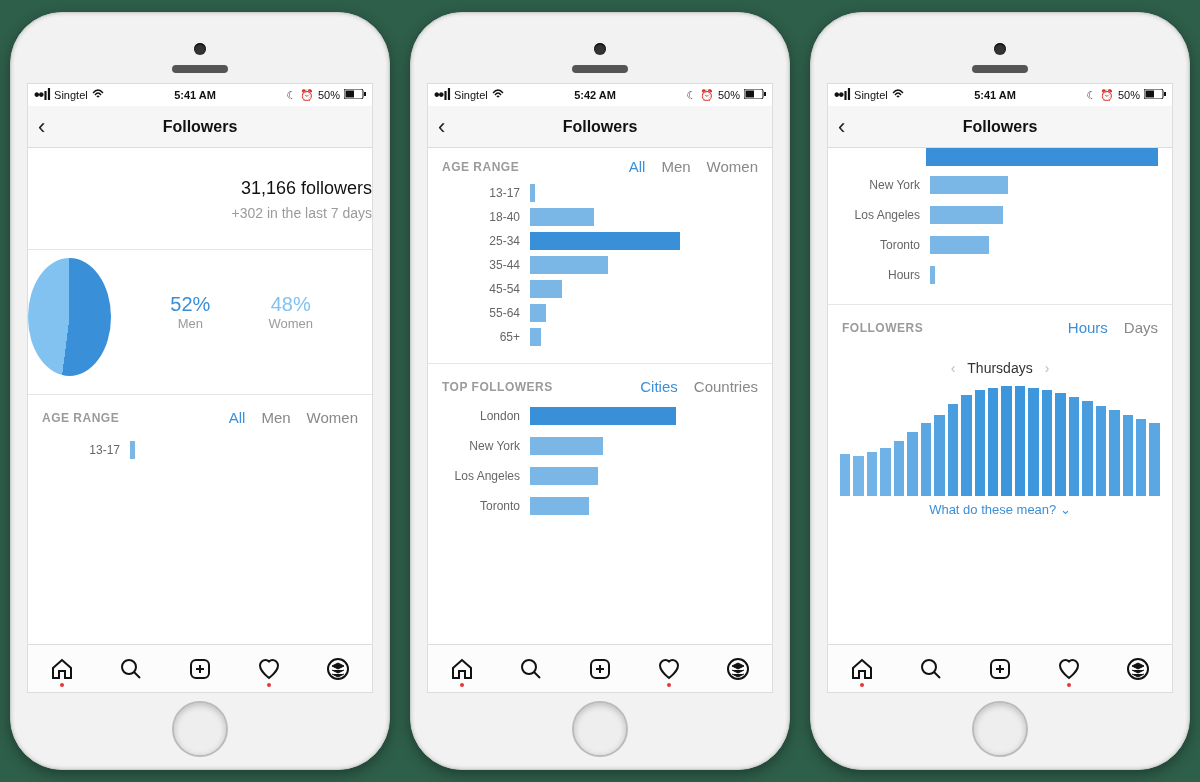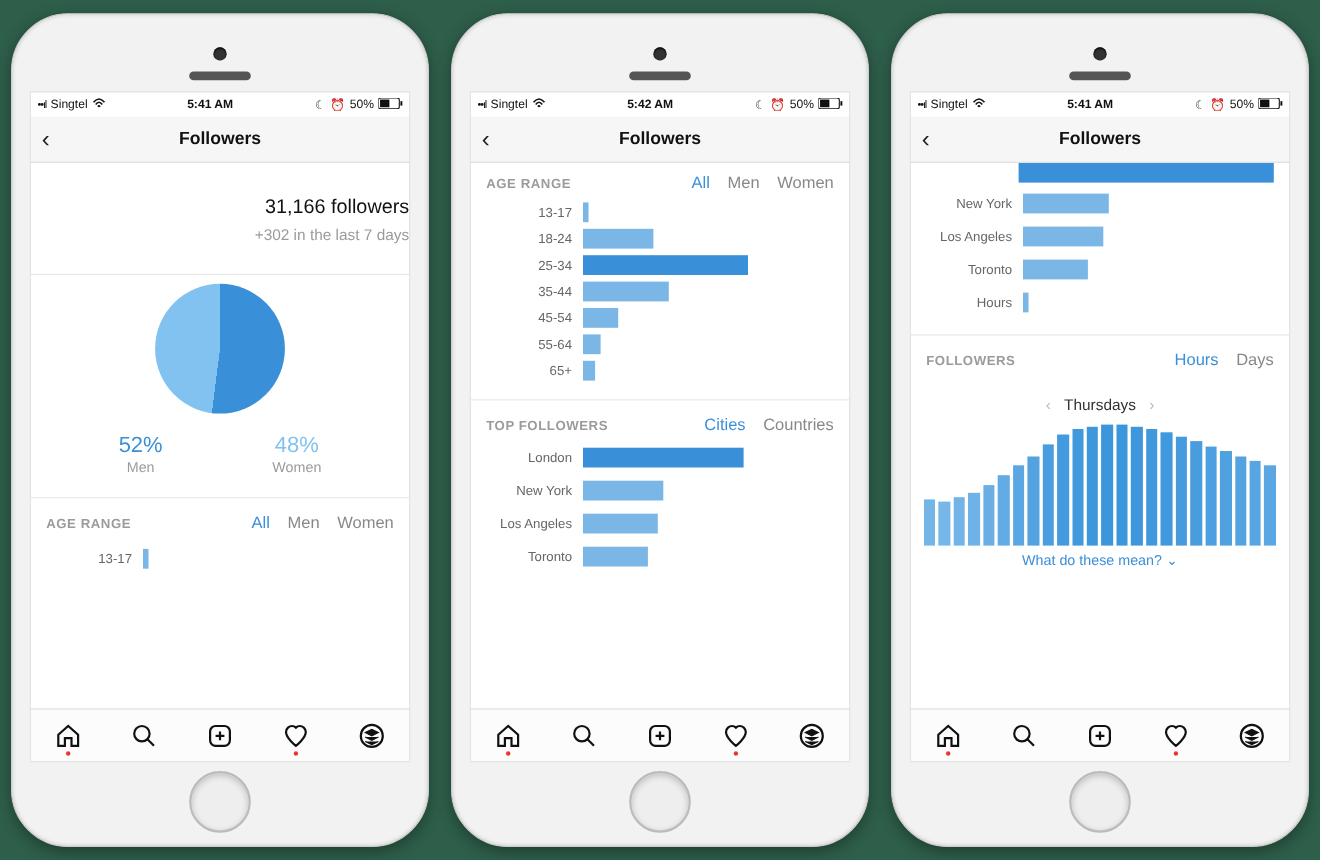--- a/index.html
+++ b/index.html
@@ -25,33 +25,33 @@
   .screen {
     width: 100%; height: 100%;
     background:#fff;
     display:flex; flex-direction:column;
     overflow:hidden;
     border:1px solid #ddd;
   }
   
   .statusbar { height:22px; font-size:11px; display:flex; align-items:center; justify-content:space-between; padding:0 6px; color:#111;}
   .statusbar .left, .statusbar .right { display:flex; align-items:center; gap:4px;}
-  .sig { font-size:10px; letter-spacing:-1px; }
+  .sig { font-size:16px; letter-spacing:-1px;font-weight:bold; }
   
   .navhead { height:42px; background:#f6f6f7; border-bottom:1px solid #ddd; display:flex; align-items:center; position:relative; }
   .navhead .back { position:absolute; left:10px; font-size:22px; color:#222; }
   .navhead .title { width:100%; text-align:center; font-weight:700; font-size:16px; color:#111;}
   
   .content { flex:1; overflow:hidden; font-size:13px; color:#333; }
   .section-label { font-size:12px; letter-spacing:.5px; color:#9b9b9b; font-weight:600; padding:14px 14px 8px;}
   .divider { height:1px; background:#e6e6e6;}
   .center { text-align:right; }
   .follow-count { font-size:18px; font-weight:400; color:#111; padding-top:30px;}
   .follow-delta { color:#9b9b9b; font-size:14px; padding:6px 0 28px;}
-  .gender-wrap { display:flex; flex-direction:column; align-items:center; }
+  .gender-wrap { display:flex; flex-direction:row; align-items:center; }
   .pie { position:relative; width:118px; height:118px; border-radius:50%; margin:8px 0 18px; overflow:hidden;
     background: conic-gradient(#3a8fd9 0 187.2deg, #82c2f0 187.2deg 360deg);
   }
   .gender-row { display:flex; width:100%; justify-content:space-around; padding:0 30px 20px;}
   .gender-row .col{ text-align:center;}
   .pct { font-size:20px; font-weight:400;}
   .pct.men { color:#3a8fd9;}
   .pct.women { color:#82c2f0;}
   .glabel { color:#9b9b9b; font-size:13px;}
   .tab-row { display:flex; align-items:center; padding:14px 14px 6px; gap:16px;}
@@ -220,21 +220,21 @@
         <span class="tab">Women</span>
       </div>
       <div class="hbars" id="age-bars">
           <div class="hrow">
             <div class="lab">13-17</div>
             <div class="bararea">
               <div class="bar" style="width: 2%;"></div>
             </div>
           </div>
           <div class="hrow">
-            <div class="lab">18-24</div>
+            <div class="lab">18-40</div>
             <div class="bararea">
               <div class="bar" style="width: 28%;"></div>
             </div>
           </div>
           <div class="hrow">
             <div class="lab">25-34</div>
             <div class="bararea">
               <div class="bar strong" style="width: 66%;"></div>
             </div>
           </div>

